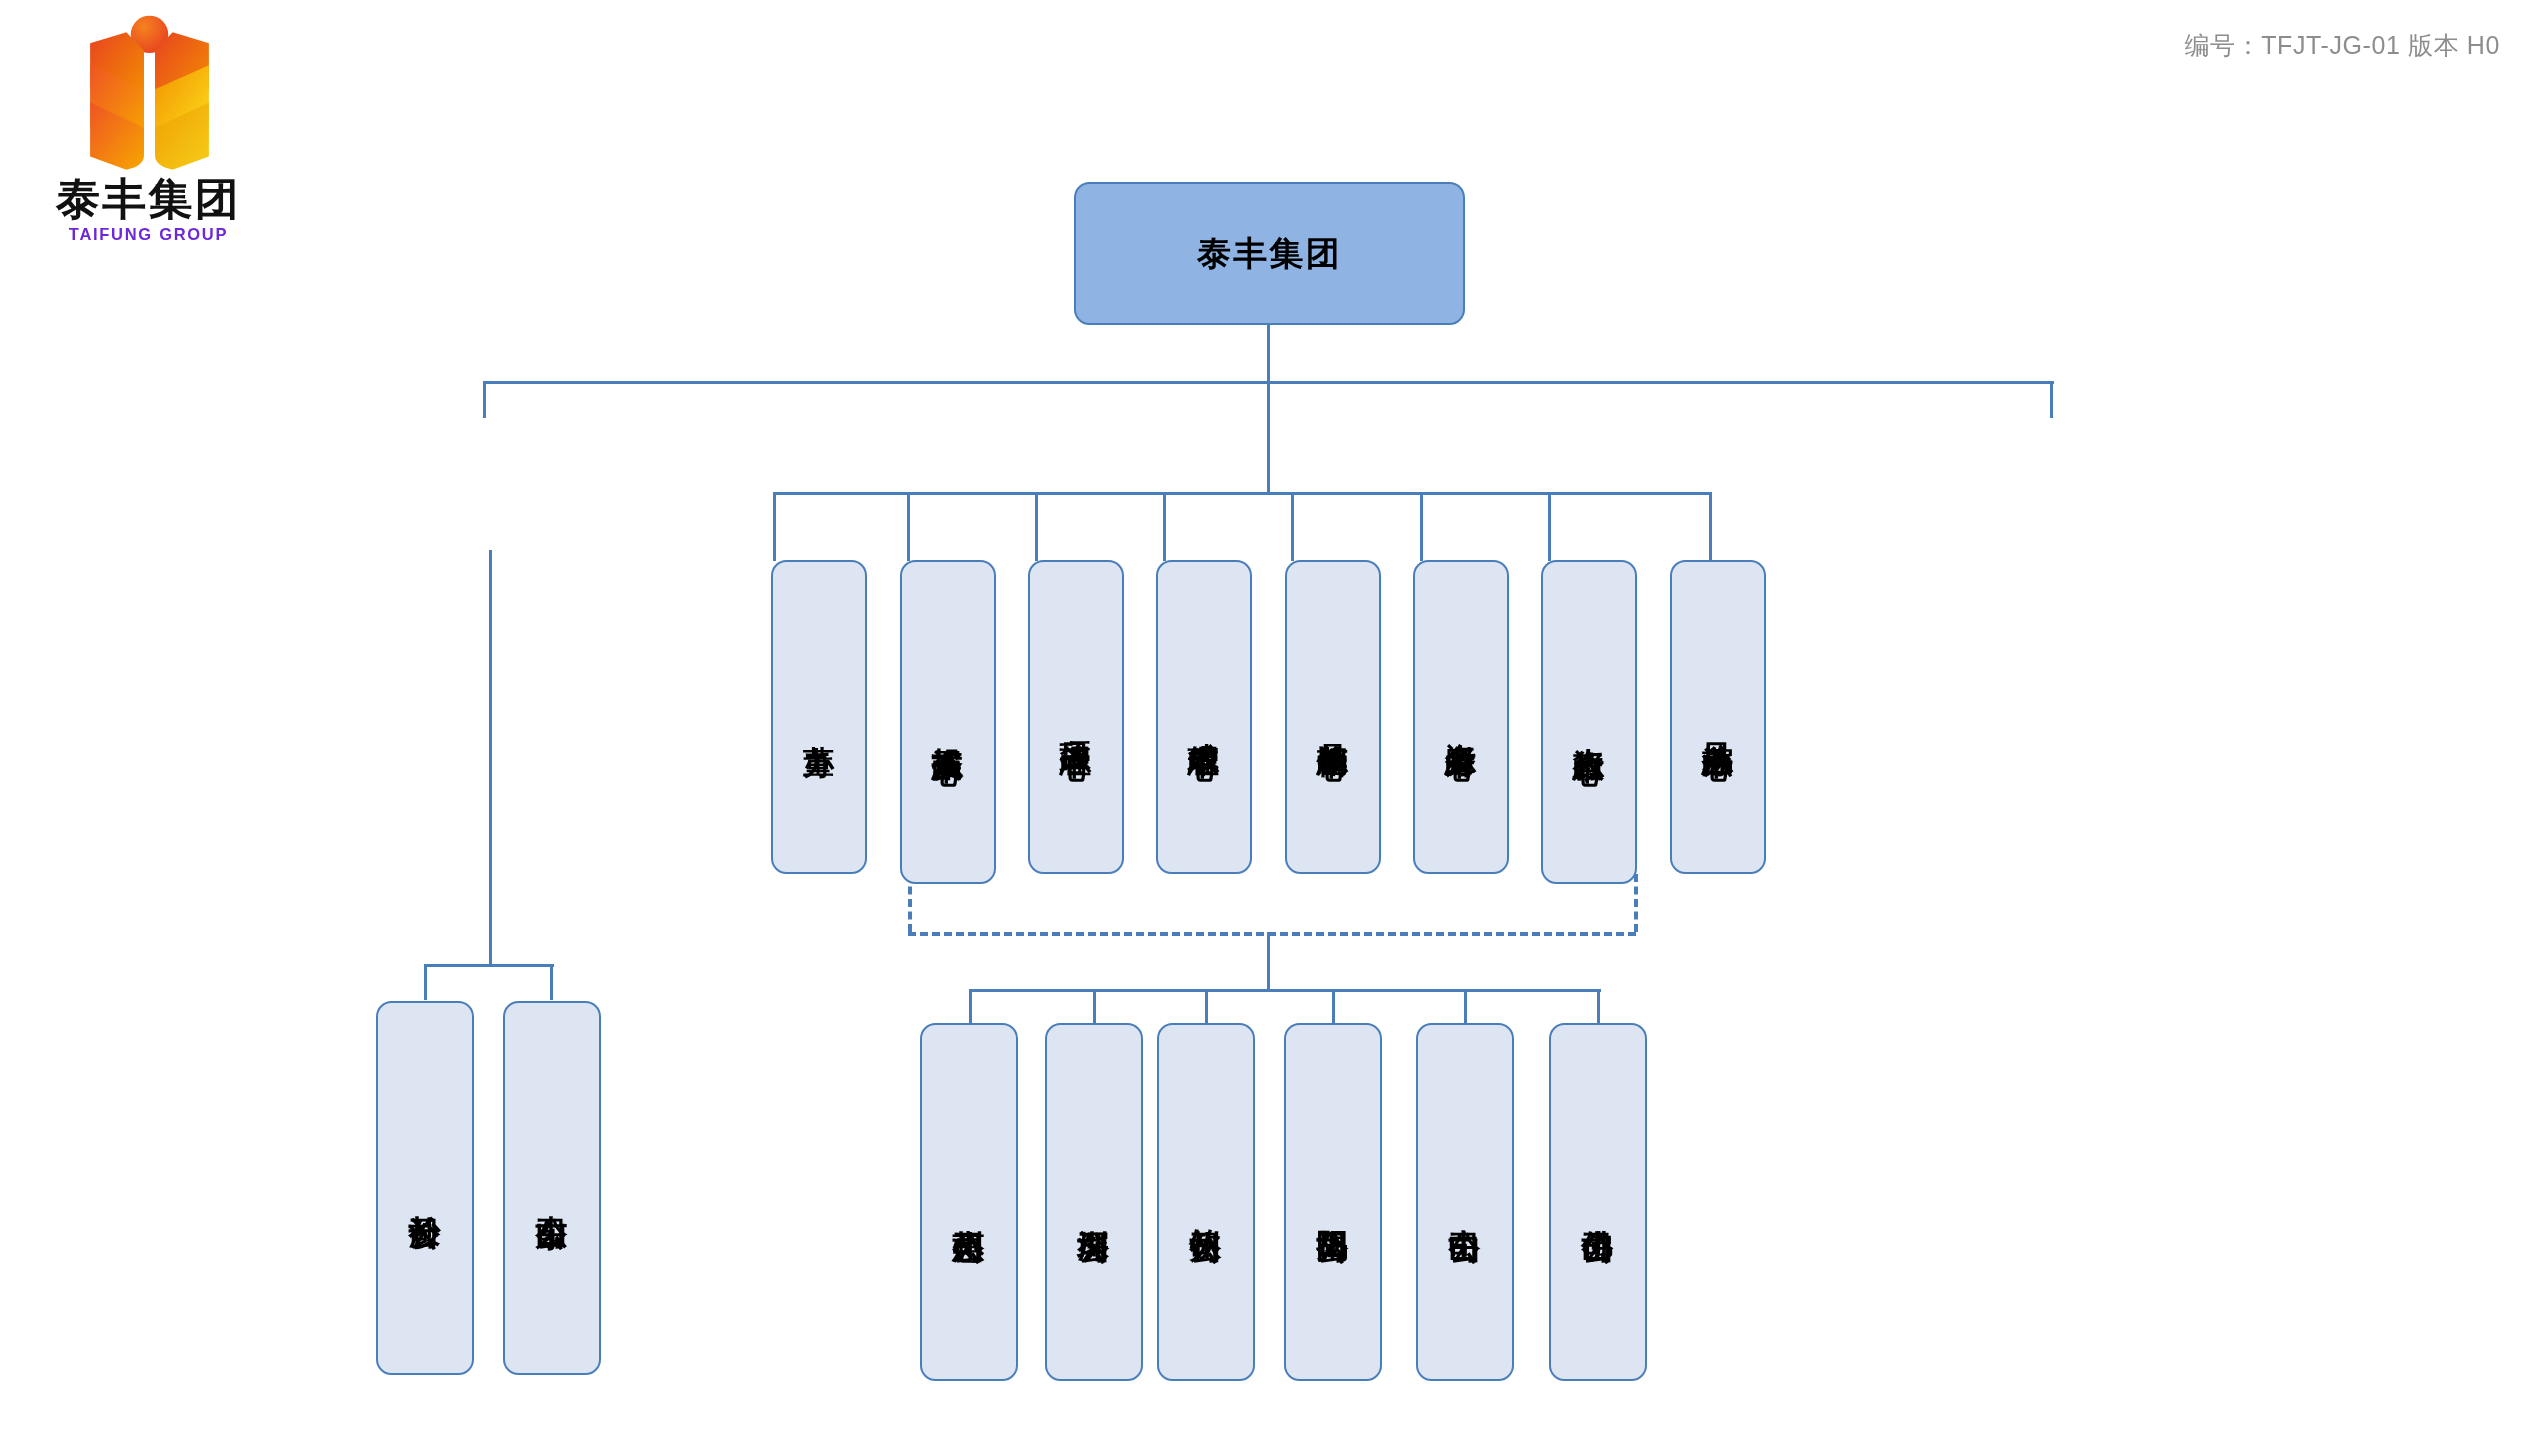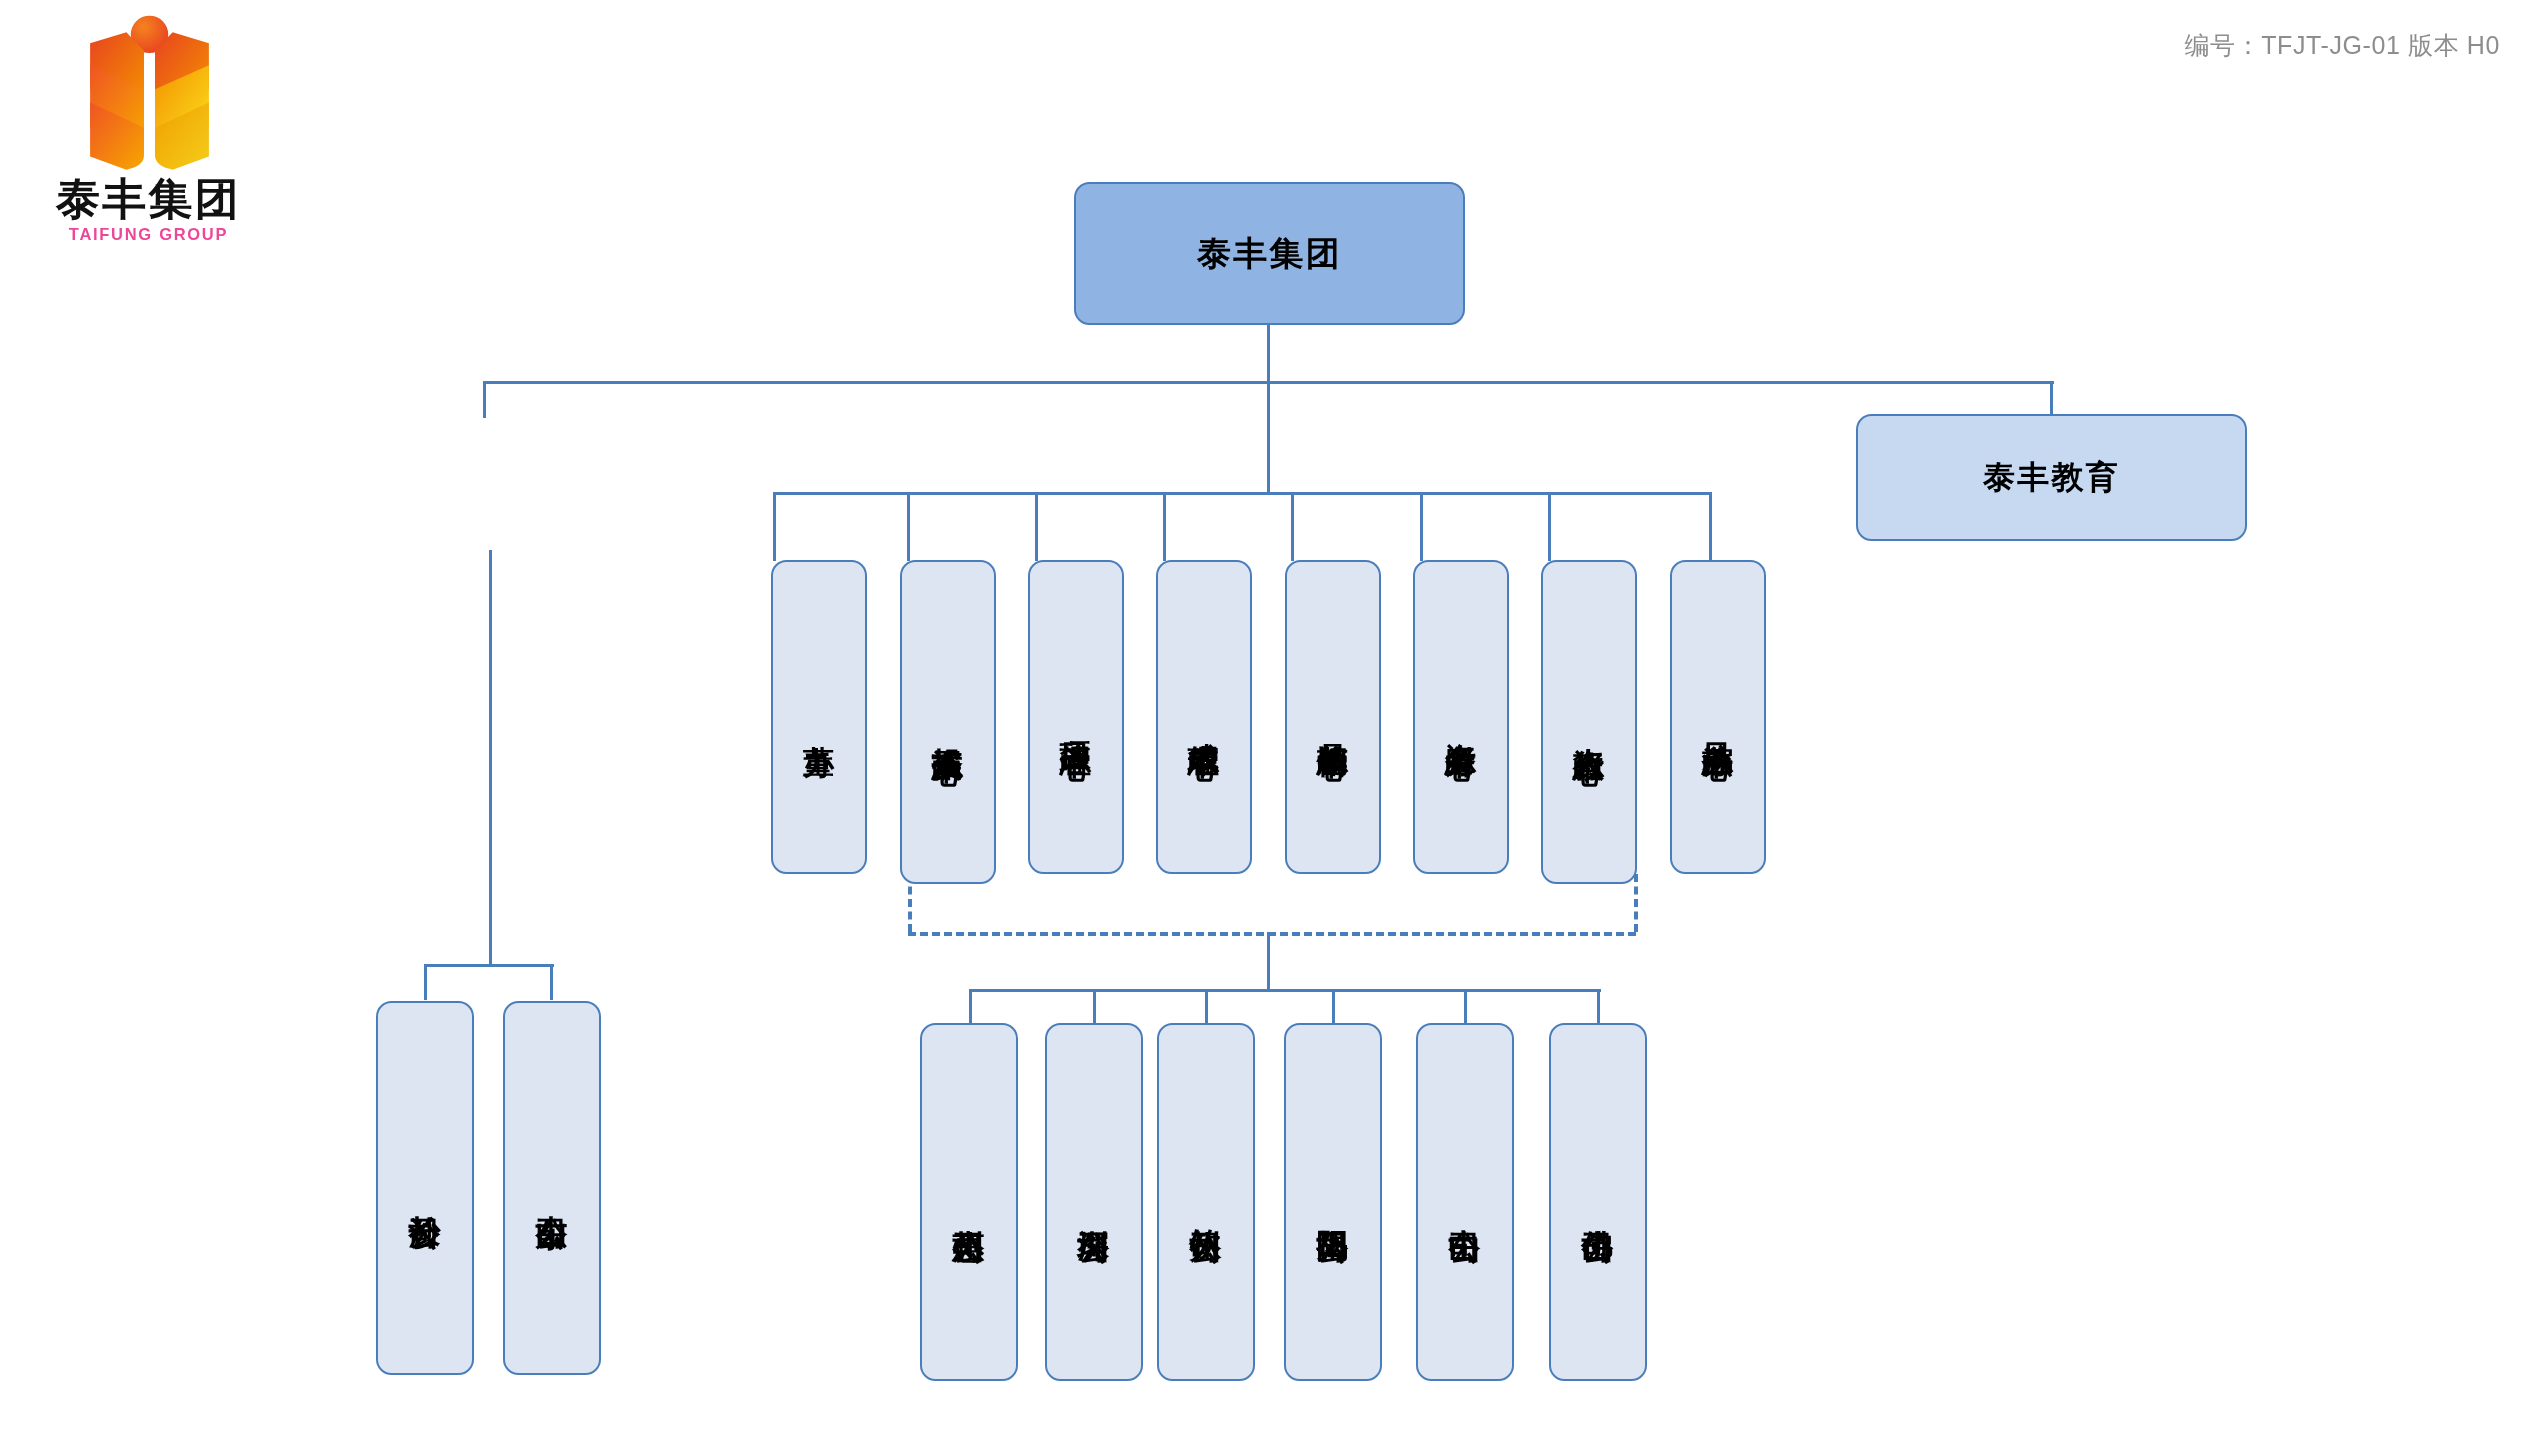--- a/index.html
+++ b/index.html
@@ -18,21 +18,21 @@
   
   .logo-wrap{position:absolute;left:33px;top:11px;width:231px;height:253px;}
   .logo-mark{position:absolute;left:34px;top:0;width:165px;height:160px;}
   .logo-cn{
     position:absolute;left:0;top:159px;width:231px;text-align:center;
     font-size:44px;font-weight:bold;color:#111;letter-spacing:2.2px;
     font-family:"DejaVu Sans","Liberation Sans",sans-serif;
   }
   .logo-en{
     position:absolute;left:0;top:214px;width:231px;text-align:center;
-    font-size:16.5px;font-weight:bold;color:#ec4899;letter-spacing:1.7px;
+    font-size:16.5px;font-weight:bold;color:#6d28d9;letter-spacing:1.7px;
   }
   .v,.h{position:absolute;background:#4a7ebb;}
   .v{width:3.3px;}
   .h{height:3.3px;}
   .dash-h{
     position:absolute;height:0;border-top:4.4px dashed #4a7ebb;
   }
   .dash-v{
     position:absolute;width:0;border-left:4.4px dashed #4a7ebb;
   }
@@ -133,21 +133,20 @@
   <div class="v" style="left:1597px;top:989px;height:34px;"></div>
 
   <div class="v" style="left:489px;top:550px;height:417px;"></div>
   <div class="h" style="left:424px;top:964px;width:130px;"></div>
   <div class="v" style="left:424px;top:964px;height:36px;"></div>
   <div class="v" style="left:550px;top:964px;height:36px;"></div>
 
   <div class="node root" style="left:1074px;top:182px;width:391px;height:143px;">泰丰集团</div>
 
 
-  <div class="node l2" style="left:1856px;top:414px;width:391px;height:127px;">泰丰教育</div>
 
   <div class="node dept" style="left:771px;top:560px;width:96px;height:314px;">董办</div>
 
   <div class="node dept" style="left:900px;top:560px;width:96px;height:324px;">投资拓展中心</div>
 
   <div class="node dept" style="left:1028px;top:560px;width:96px;height:314px;">项目管理中心</div>
 
   <div class="node dept" style="left:1156px;top:560px;width:96px;height:314px;">成本管理中心</div>
 
   <div class="node dept" style="left:1285px;top:560px;width:96px;height:314px;">品牌营销中心</div>

